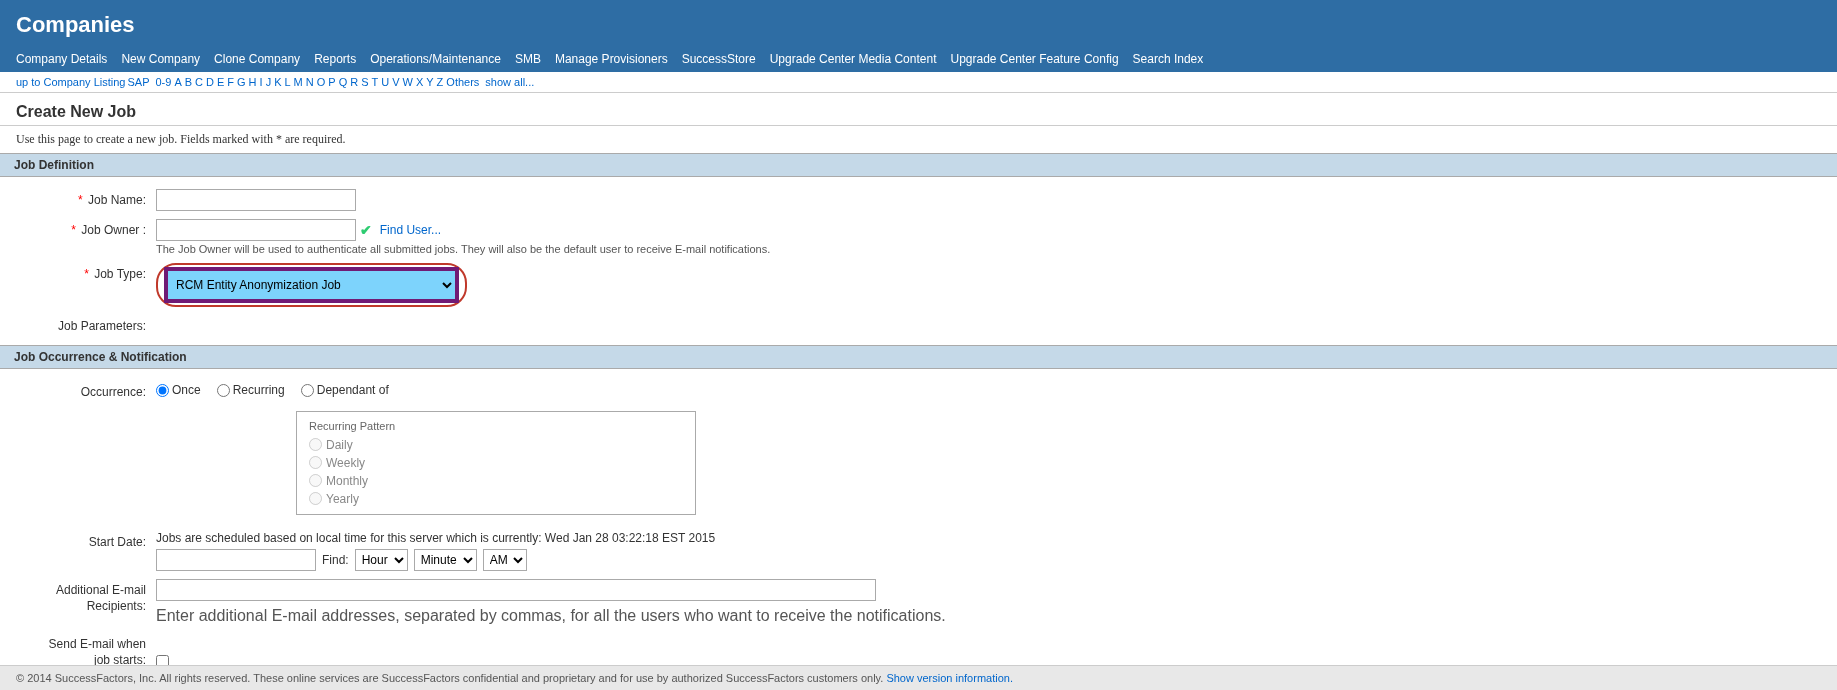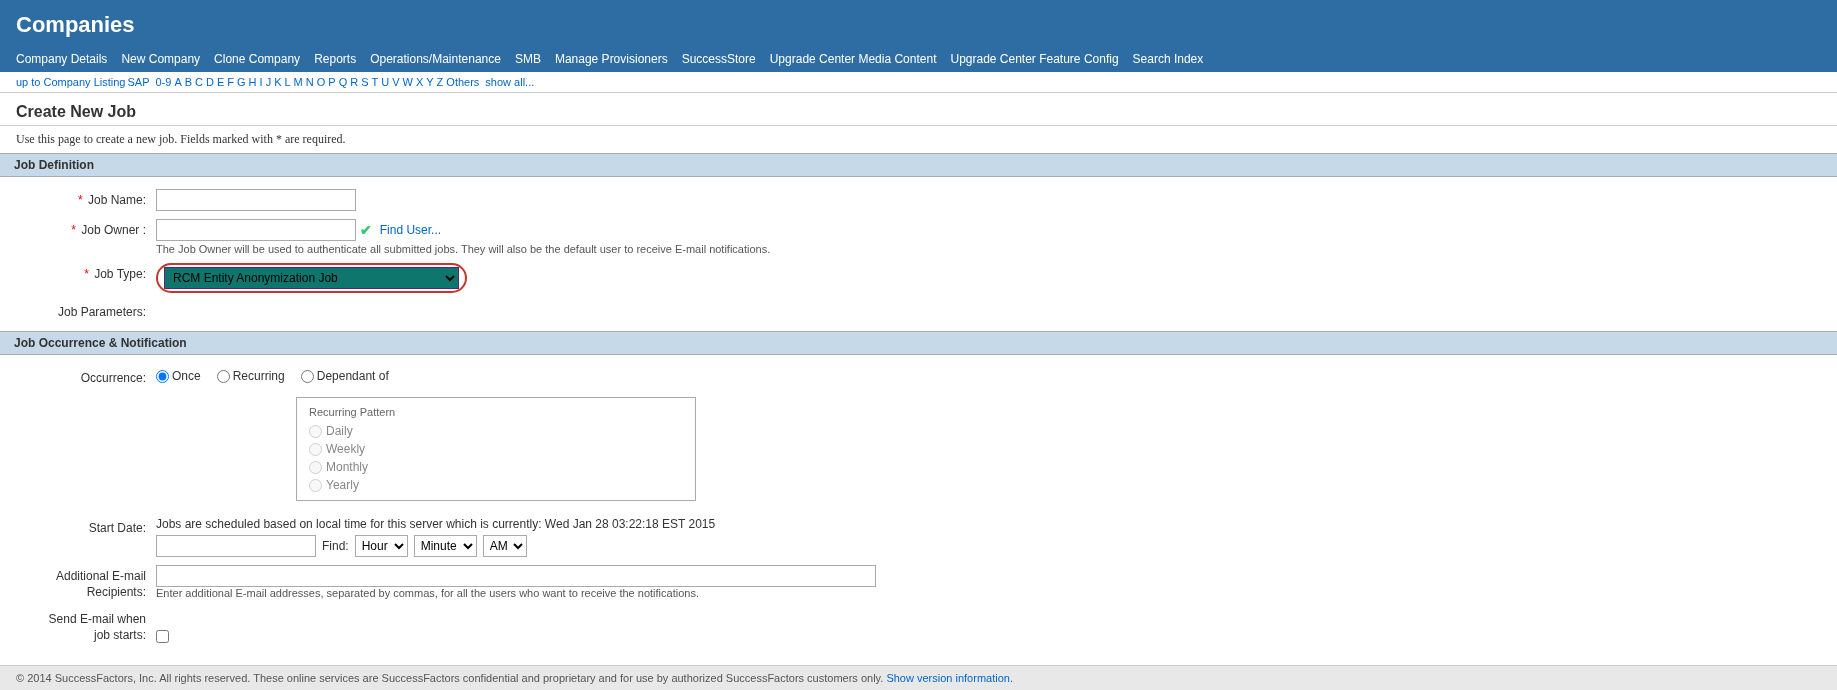--- a/index.html
+++ b/index.html
@@ -104,26 +104,26 @@
     }
 
     
     .job-type-container {
       display: inline-block;
       border: 2px solid #c0392b;
       border-radius: 20px;
       padding: 2px 6px;
     }
     select.job-type-select {
-      border: 1px solid #701a75;
+      border: 4px solid #701a75;
       padding: 2px 4px;
       font-size: 12px;
       width: 295px;
-      height: 22px;
-      background: #0f766e;
+      height: 36px;
+      background: #7dd3fc;
     }
 
     .radio-group {
       display: flex;
       gap: 16px;
       align-items: center;
     }
     .radio-group label {
       font-size: 12px;
       display: flex;
@@ -146,21 +146,21 @@
     }
     .recurring-options {
       display: flex;
       flex-direction: column;
       gap: 4px;
     }
     .recurring-options label {
       font-size: 12px;
       color: #888;
       display: flex;
-      align-items: flex-end;
+      align-items: flex-start;
       gap: 4px;
     }
     .form-row {
       display: flex;
       align-items: flex-start;
       margin-bottom: 8px;
     }
     .row-label {
       width: 140px;
       text-align: right;
@@ -205,23 +205,23 @@
       font-size: 12px;
       color: #333;
     }
 
     
     input[type="text"].email-field {
       width: 720px;
       height: 22px;
     }
     .email-hint {
-      font-size: 11px;
+      font-size: 16px;
       color: #555;
-      margin-top: 0;
+      margin-top: 6px;
     }
 
     
     .checkbox-label {
       display: flex;
       align-items: center;
       gap: 4px;
       font-size: 12px;
     }
 

